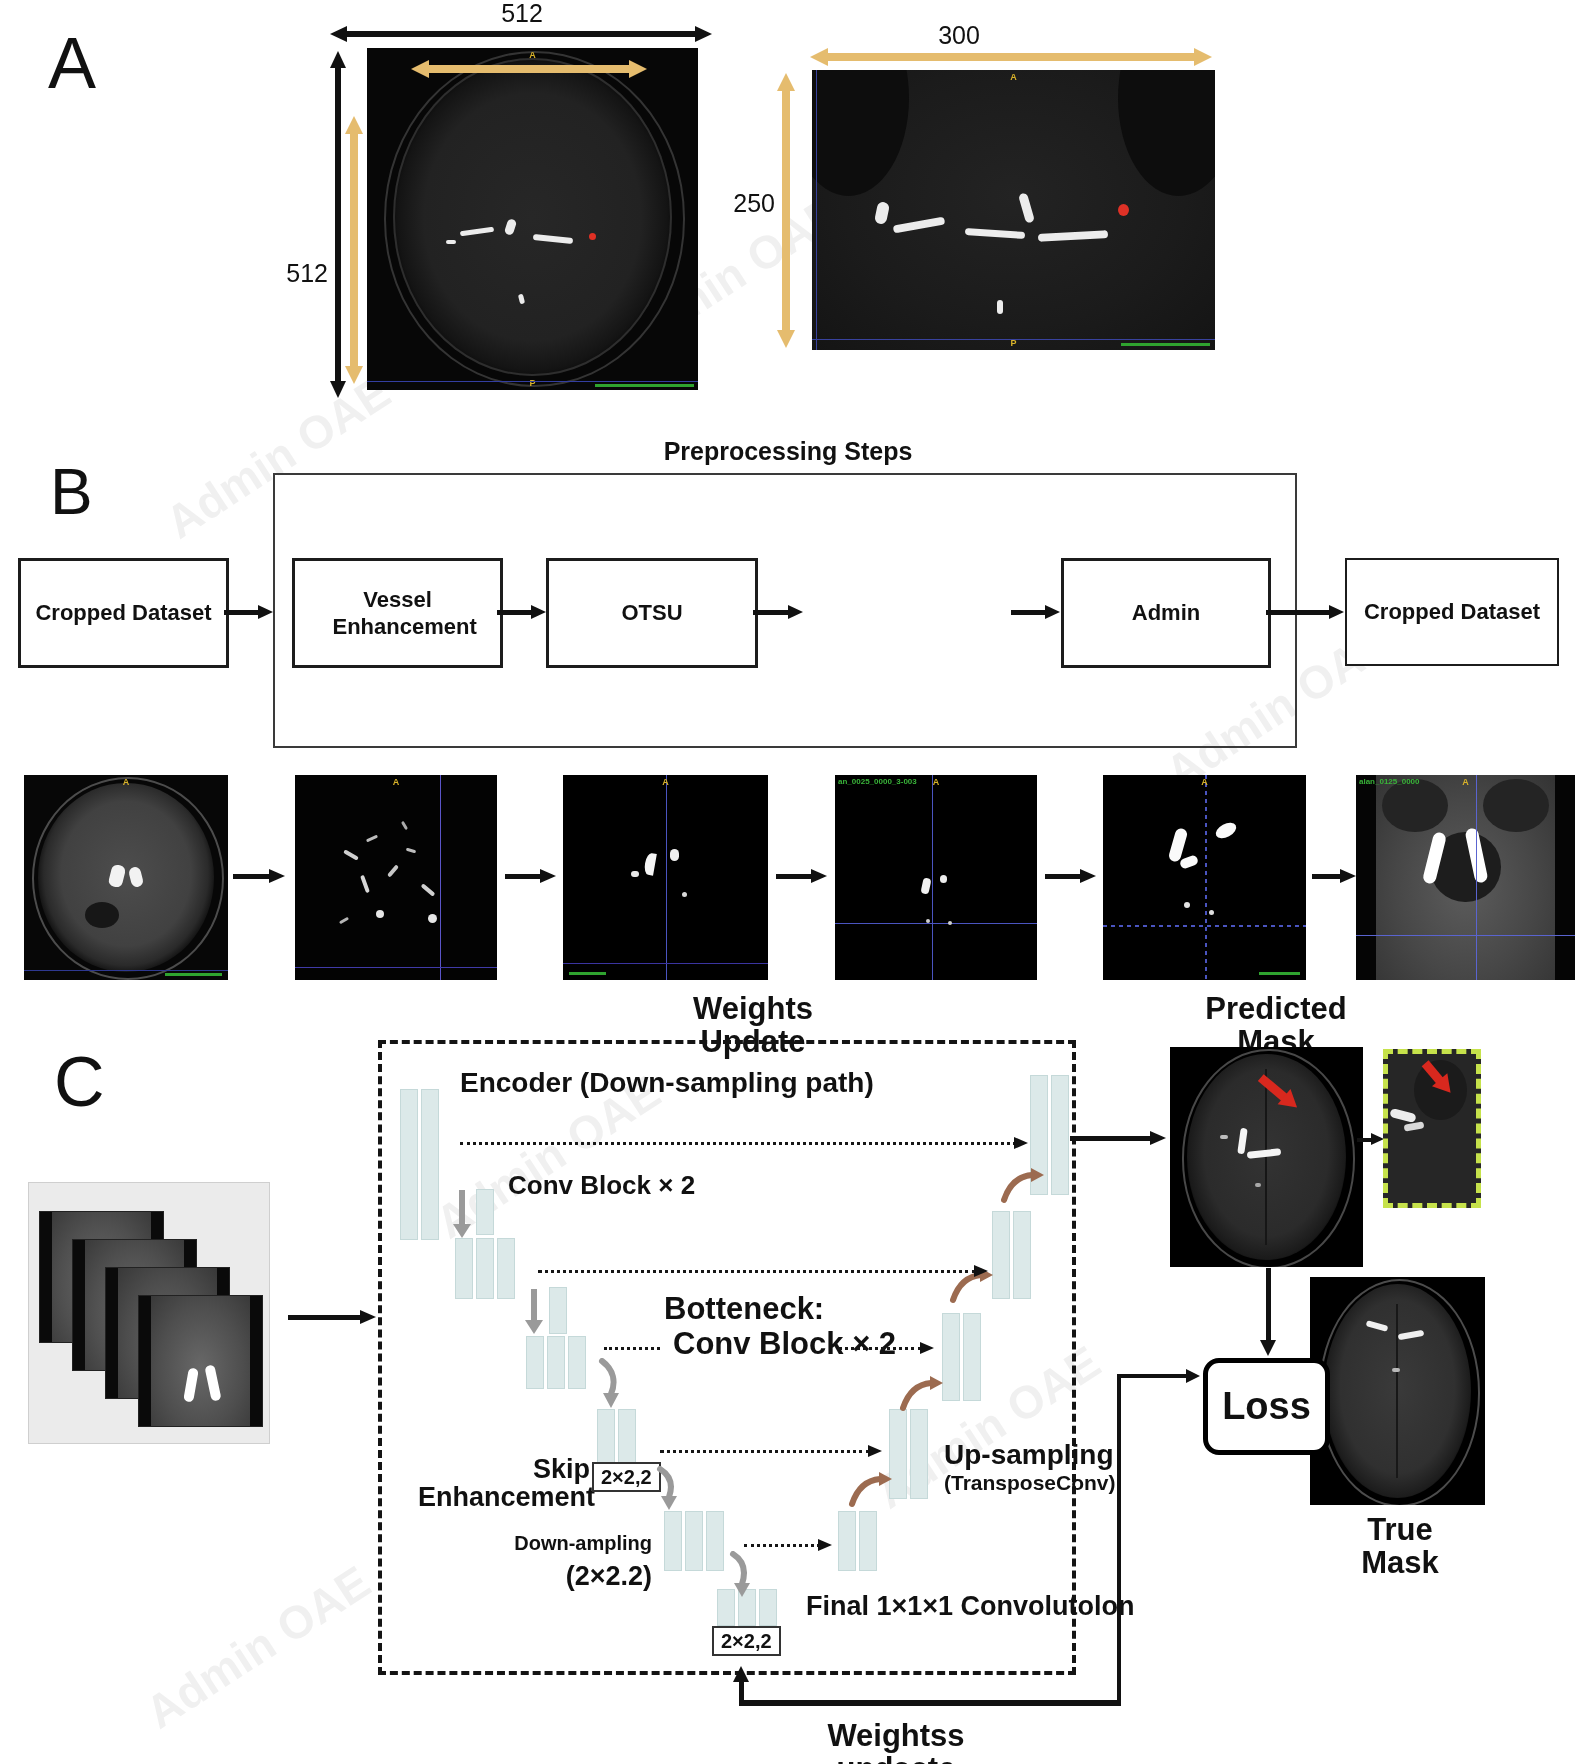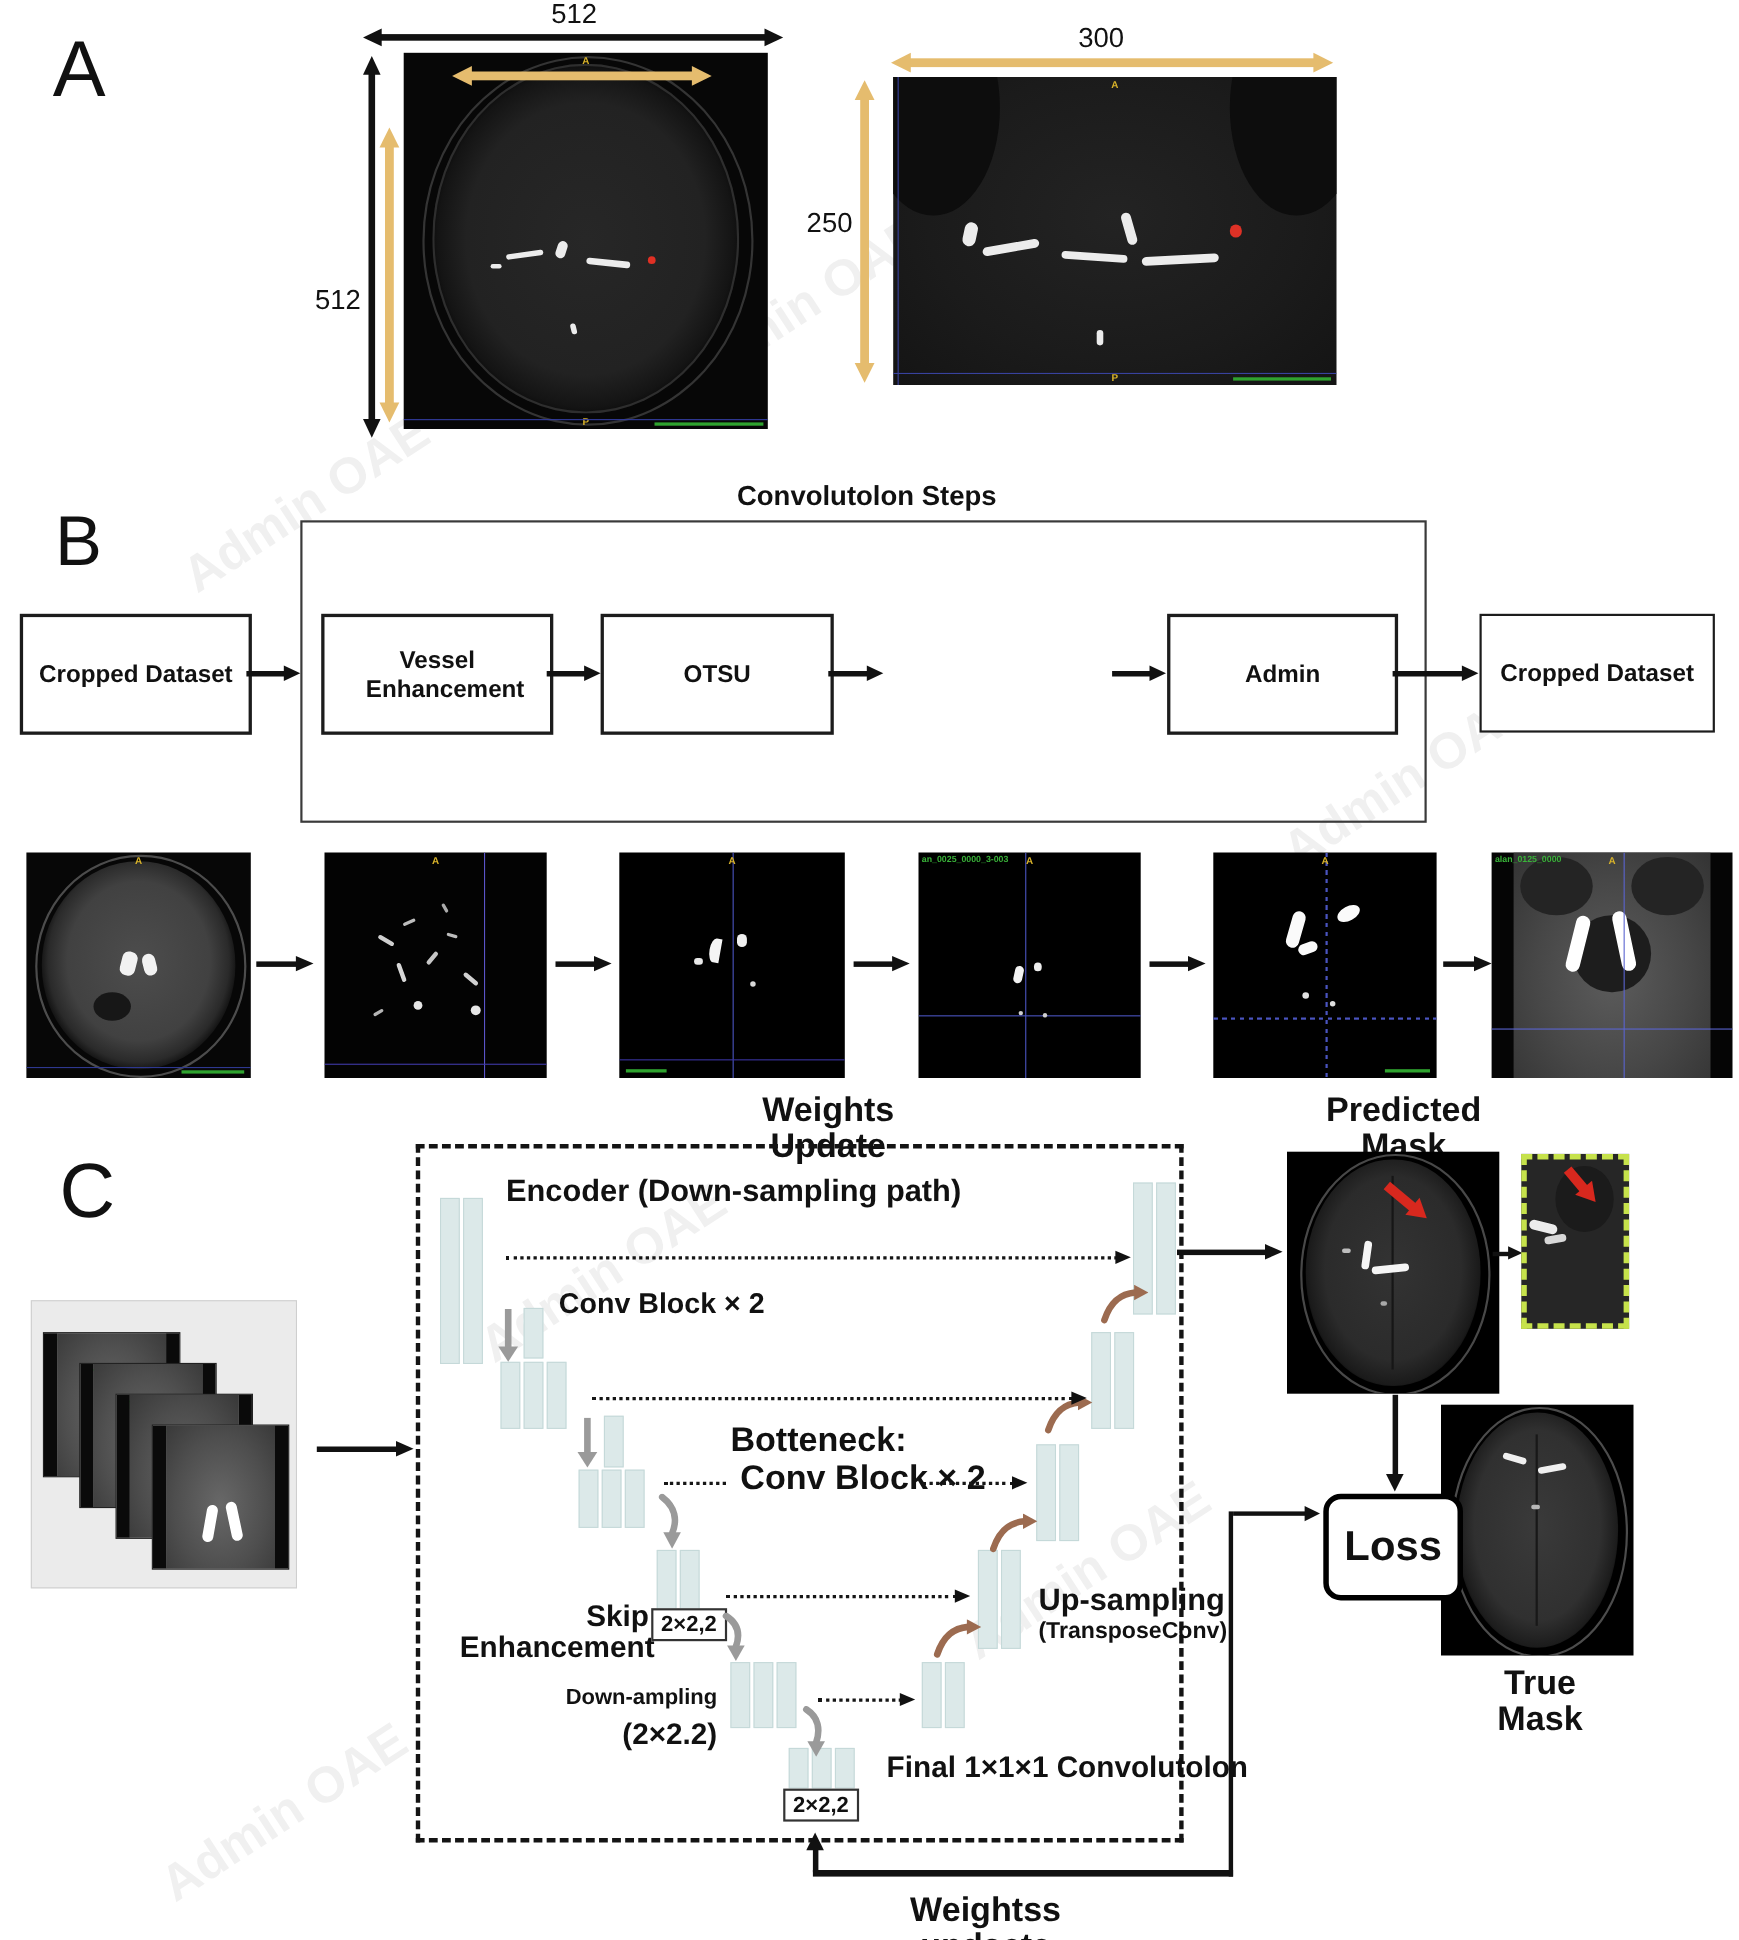--- a/index.html
+++ b/index.html
@@ -100,35 +100,35 @@
     <div class="vseg" style="left:56%;top:58%;width:70px;height:8px;transform:rotate(-3deg)"></div>
     <div class="vseg" style="left:46%;top:82%;width:6px;height:14px"></div>
     <div class="abs" style="left:76%;top:48%;width:11px;height:12px;border-radius:50%;background:#de3126"></div>
     <span class="oriA">A</span>
     <span class="oriP">P</span>
     <div class="bluev" style="left:4px;background:#38429e"></div>
     <div class="blueh" style="bottom:10px;background:#38429e"></div>
     <div class="gbar" style="right:5px;bottom:4px;width:22%"></div>
   </div>
 
-  <div class="lbl" style="left:961px;top:22px;width:80px;text-align:center;font-size:25px;font-weight:normal">300</div>
+  <div class="lbl" style="left:919px;top:22px;width:80px;text-align:center;font-size:25px;font-weight:normal">300</div>
   <div class="dim" style="left:810px;top:48px;width:402px;height:18px">
     <div class="shaft" style="left:13px;right:13px;top:5px;height:8px;background:#e5bc6e"></div>
     <i class="tri" style="left:0;top:0;border-right:18px solid #e5bc6e;border-top:9px solid transparent;border-bottom:9px solid transparent"></i>
     <i class="tri" style="right:0;top:0;border-left:18px solid #e5bc6e;border-top:9px solid transparent;border-bottom:9px solid transparent"></i>
   </div>
 
   <div class="lbl" style="left:725px;top:190px;width:50px;text-align:right;font-size:25px;font-weight:normal">250</div>
   <div class="dim" style="left:777px;top:73px;width:18px;height:275px">
     <div class="shaft" style="top:13px;bottom:13px;left:5px;width:8px;background:#e5bc6e"></div>
     <i class="tri" style="top:0;left:0;border-bottom:18px solid #e5bc6e;border-left:9px solid transparent;border-right:9px solid transparent"></i>
     <i class="tri" style="bottom:0;left:0;border-top:18px solid #e5bc6e;border-left:9px solid transparent;border-right:9px solid transparent"></i>
   </div>
 
-  <div class="lbl" style="left:628px;top:438px;width:320px;text-align:center;font-size:25px">Convolutolon Steps</div>
+  <div class="lbl" style="left:628px;top:438px;width:320px;text-align:center;font-size:25px">Preprocessing Steps</div>
   <div class="panel-letter" style="left:50px;top:455px;font-size:64px">B</div>
   <div class="abs" style="left:273px;top:473px;width:1020px;height:271px;border:2px solid #3a3a3a"></div>
 
   <div class="fbox" style="left:18px;top:558px;width:205px;height:104px">
       <span>Cropped Dataset</span>
     </div>
   <div class="fbox" style="left:292px;top:558px;width:205px;height:104px">
       <span style="width:130px">Vessel Enhancement</span>
     </div>
   <div class="fbox" style="left:546px;top:558px;width:206px;height:104px">

